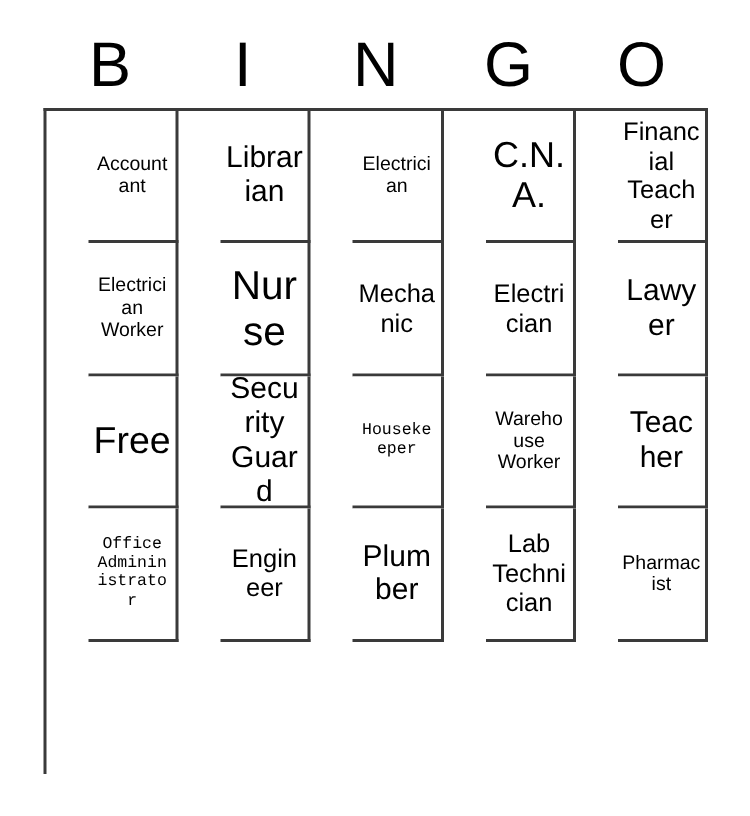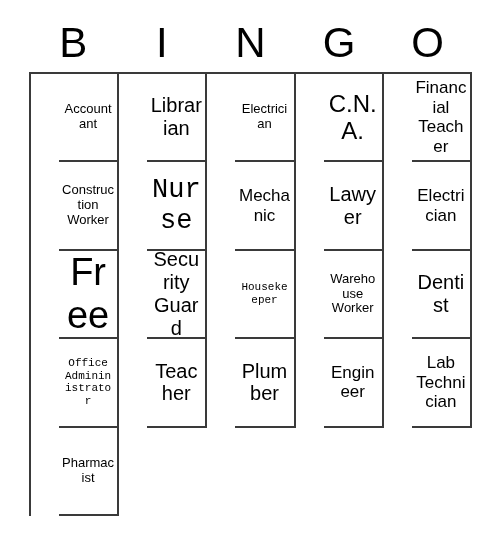--- a/index.html
+++ b/index.html
@@ -79,22 +79,22 @@
     color: #000000;
     word-wrap: break-word;
   }
 
   
   .sz-xs .cell-text { font-size: 11px; font-family: Liberation Mono, monospace; }
   .sz-s  .cell-text { font-size: 13px; }
   .sz-m  .cell-text { font-size: 17px; }
   .sz-l  .cell-text { font-size: 20px; }
   .sz-xl .cell-text { font-size: 24px; }
-  .sz-xxl .cell-text { font-size: 27px; font-family: Liberation Mono, monospace; }
-  .sz-free .cell-text { font-size: 38px; }
+  .sz-xxl .cell-text { font-size: 27px; }
+  .sz-free .cell-text { font-size: 25px; }
 </style>
 </head>
 <body>
 
 <div class="bingo-card">
 
   <div class="header-row">
     <div class="header-letter">B</div>
     <div class="header-letter">I</div>
     <div class="header-letter">N</div>
@@ -114,63 +114,60 @@
         <span class="cell-text">Electrician</span>
       </div>
     <div class="cell sz-xl">
         <span class="cell-text">C.N.A.</span>
       </div>
     <div class="cell sz-m">
         <span class="cell-text">Financial Teacher</span>
       </div>
 
     <div class="cell sz-s">
-        <span class="cell-text">Construction Worker</span>
+        <span class="cell-text">Electrician Worker</span>
       </div>
     <div class="cell sz-xxl">
         <span class="cell-text">Nurse</span>
       </div>
     <div class="cell sz-m">
         <span class="cell-text">Mechanic</span>
       </div>
 
+    <div class="cell sz-m">
+        <span class="cell-text">Electrician</span>
+      </div>
     <div class="cell sz-l">
         <span class="cell-text">Lawyer</span>
-      </div>
-    <div class="cell sz-m">
-        <span class="cell-text">Electrician</span>
       </div>
     <div class="cell sz-free">
         <span class="cell-text">Free</span>
       </div>
     <div class="cell sz-l">
         <span class="cell-text">Security Guard</span>
       </div>
     <div class="cell sz-xs">
         <span class="cell-text">Housekeeper</span>
       </div>
 
     <div class="cell sz-s">
         <span class="cell-text">Warehouse Worker</span>
       </div>
     <div class="cell sz-l">
-        <span class="cell-text">Dentist</span>
+        <span class="cell-text">Teacher</span>
       </div>
     <div class="cell sz-xs">
         <span class="cell-text">Office Admininistrator</span>
       </div>
-    <div class="cell sz-l">
-        <span class="cell-text">Teacher</span>
+
+    <div class="cell sz-m">
+        <span class="cell-text">Engineer</span>
       </div>
-
     <div class="cell sz-l">
         <span class="cell-text">Plumber</span>
-      </div>
-    <div class="cell sz-m">
-        <span class="cell-text">Engineer</span>
       </div>
     <div class="cell sz-m">
         <span class="cell-text">Lab Technician</span>
       </div>
     <div class="cell sz-s">
         <span class="cell-text">Pharmacist</span>
       </div>
 
   </div>
 </div>

